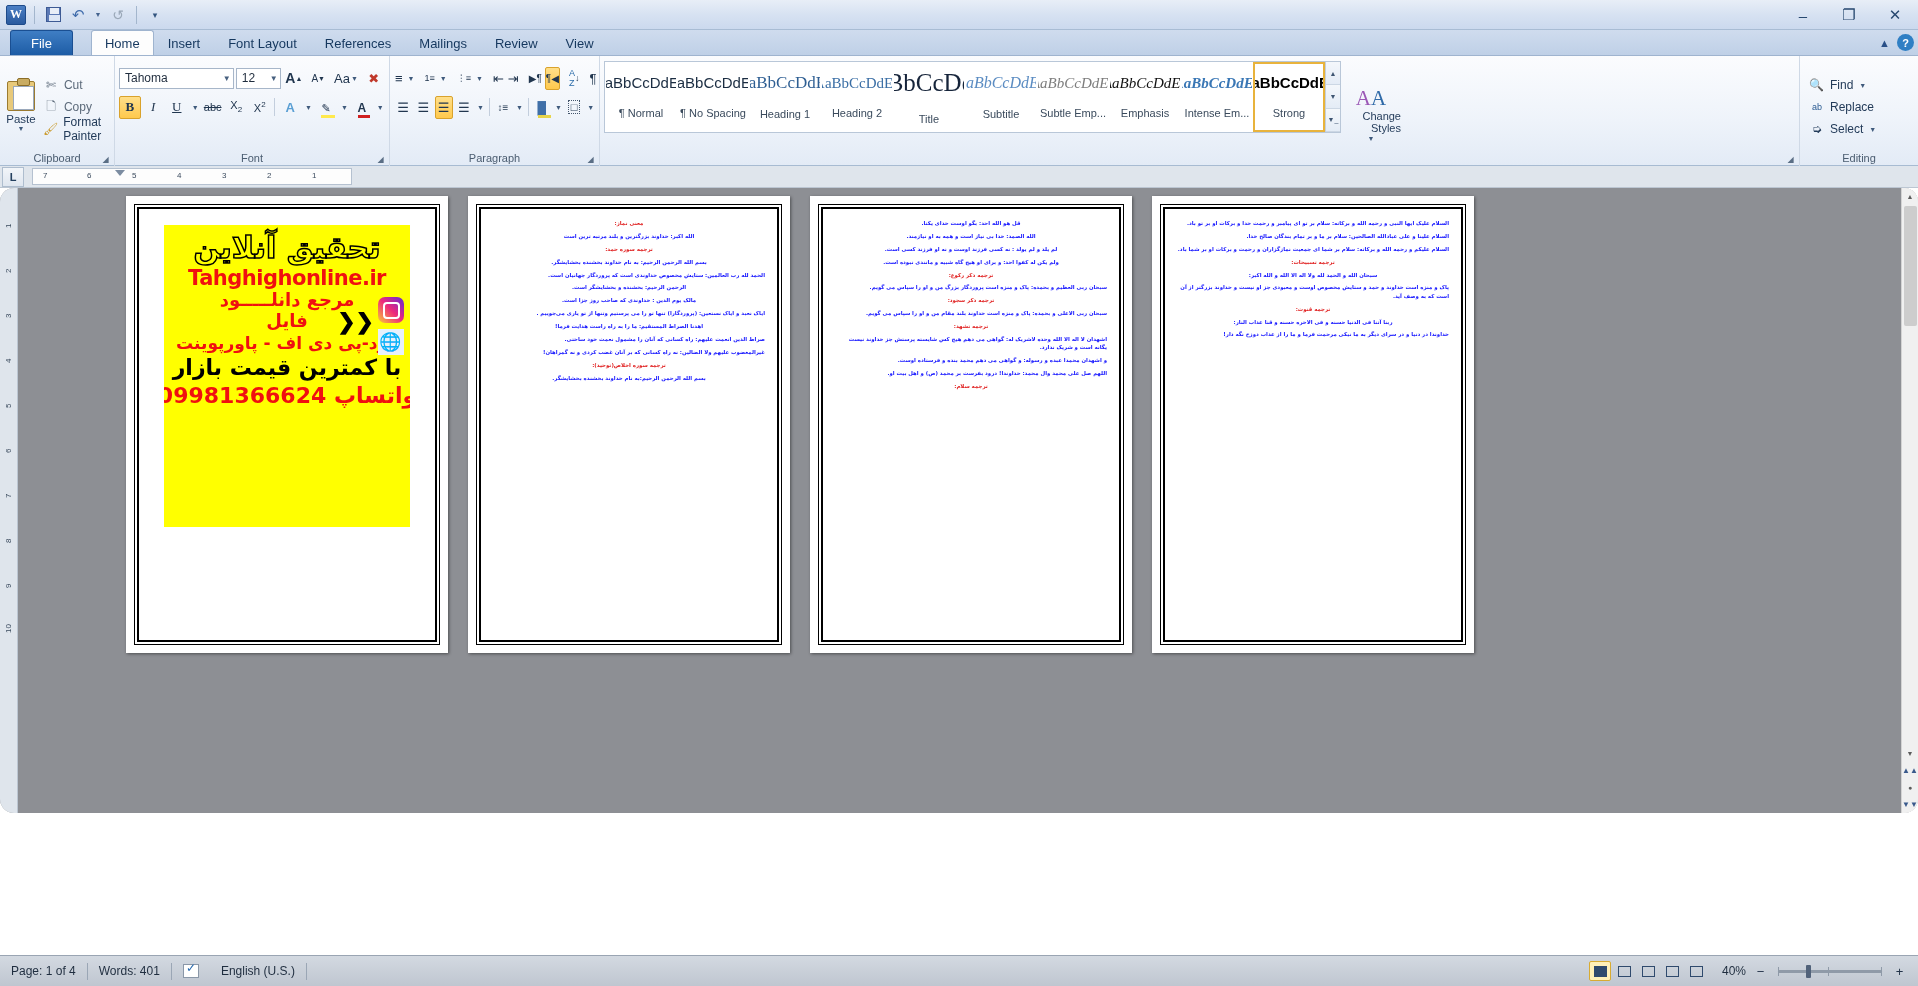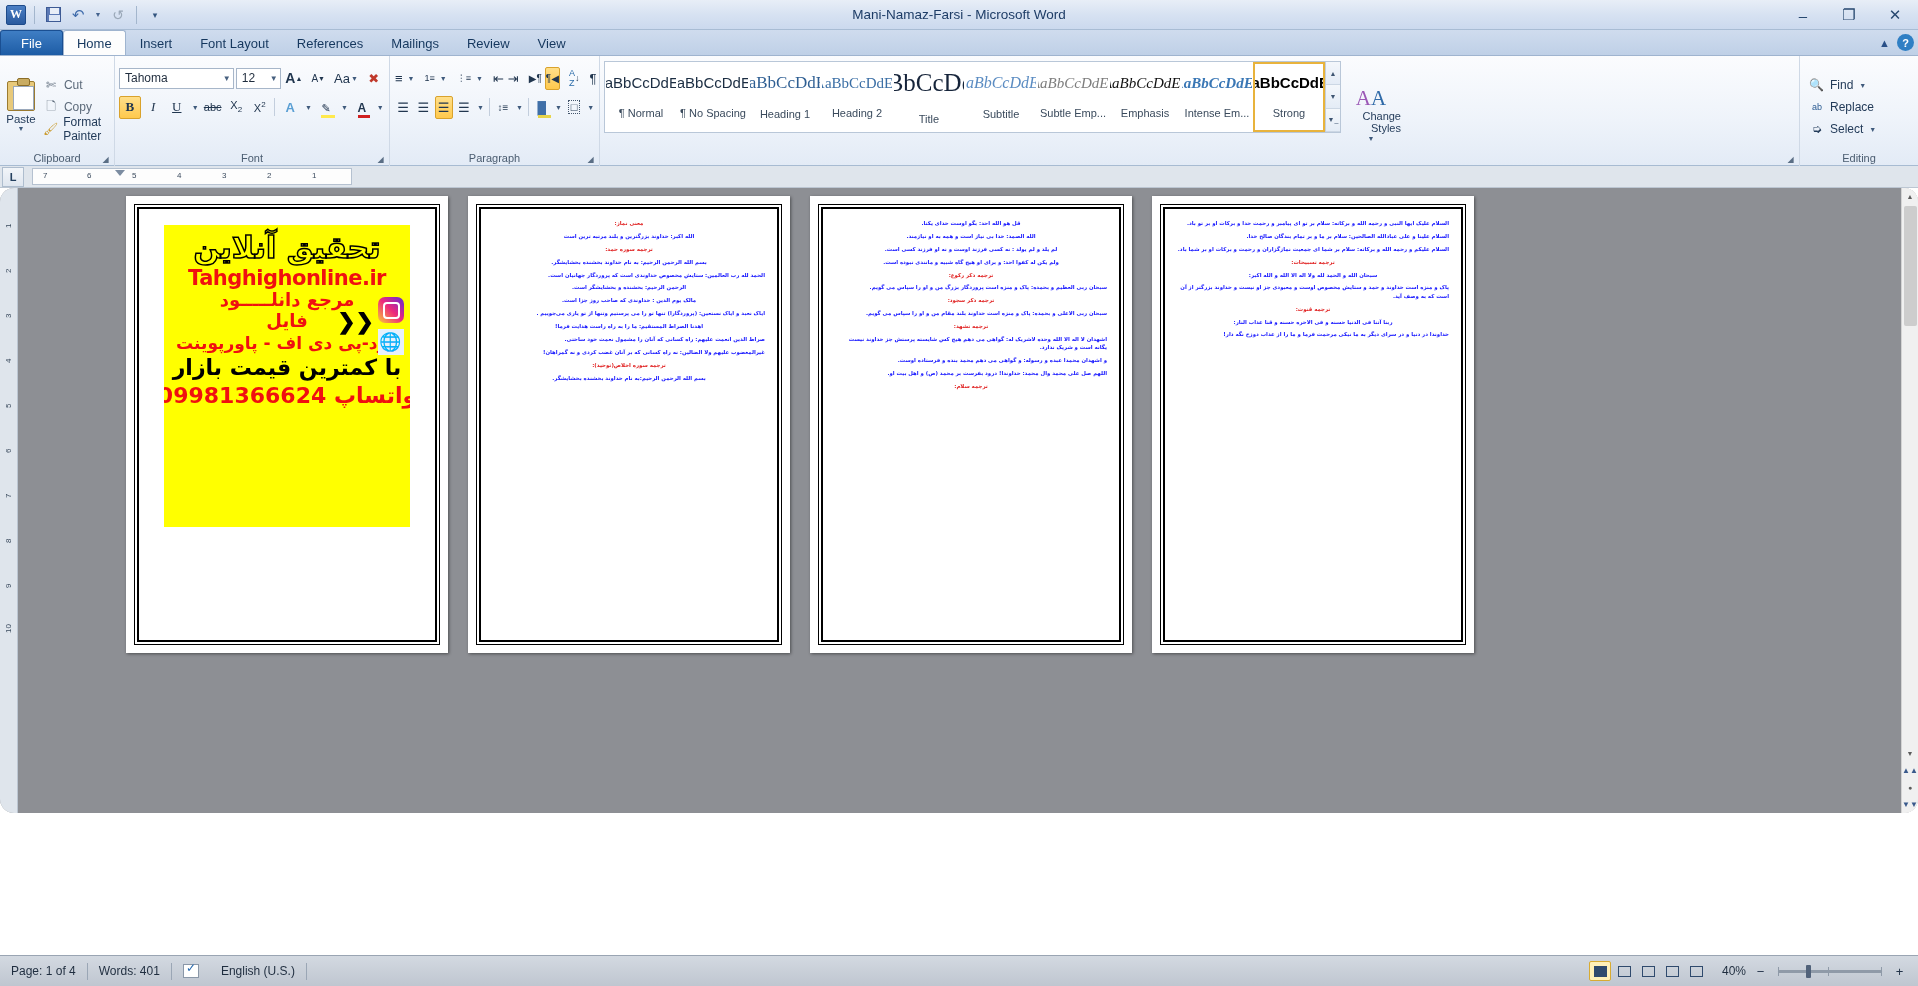--- a/index.html
+++ b/index.html
@@ -61,41 +61,42 @@
     width: 46px; height: 30px;
     display: flex; align-items: center; justify-content: center;
     font-size: 15px; color: #27486f;
   }
 
   
   .tabstrip {
     height: 26px;
     background: linear-gradient(to bottom,#cfdcee,#bfd0e7);
     display: flex; align-items: flex-end;
-    padding-left: 0;
+    padding-left: 10px;
     border-bottom: 1px solid #9fb4cf;
     position: relative;
   }
   .tab {
     height: 24px; padding: 0 13px;
     display: flex; align-items: center;
     font-size: 13px; color: #15375e;
     border: 1px solid transparent;
     border-bottom: none;
     border-radius: 3px 3px 0 0;
   }
   .tab.file {
     background: linear-gradient(to bottom,#3f7ec4,#1d5ca5);
     color: #fff; border-color: #1a4f92;
     padding: 0 20px; height: 25px;
   }
   .tab.active {
     background: #fdfdfd;
     border-color: #9fb4cf;
     height: 25px;
+    margin-left: 18px;
   }
   .helpbtns { position:absolute; right:4px; bottom:4px; display:flex; gap:4px; align-items:center;}
   .hbtn { width:17px;height:17px;display:flex;align-items:center;justify-content:center;font-size:11px;color:#2a5088;}
   .hbtn.q { background:#2f7fc4;color:#fff;border-radius:9px;font-weight:bold;}
 
   
   .ribbon {
     height: 110px;
     background: linear-gradient(to bottom,#fbfcfe 0%,#eef3fa 60%,#e3ebf6 100%);
     border-bottom: 1px solid #a7bbd2;
@@ -385,21 +386,20 @@
         <span class="tiny-arrow">▼</span>
       </div>
     <div class="qatbtn">
         <span class="redo-ico">↺</span>
       </div>
     <div class="qatsep"></div>
     <div class="qatbtn">
         <span style="font-size:9px;color:#33557f">▾</span>
       </div>
   </div>
-  <div class="doctitle">Mani-Namaz-Farsi  -  Microsoft Word</div>
   <div class="wincontrols">
     <div class="wc">–</div>
     <div class="wc">❐</div>
     <div class="wc close">✕</div>
   </div>
 </div>
 
 <div class="tabstrip">
   <div class="tab file">File</div>
   <div class="tab active">Home</div>

